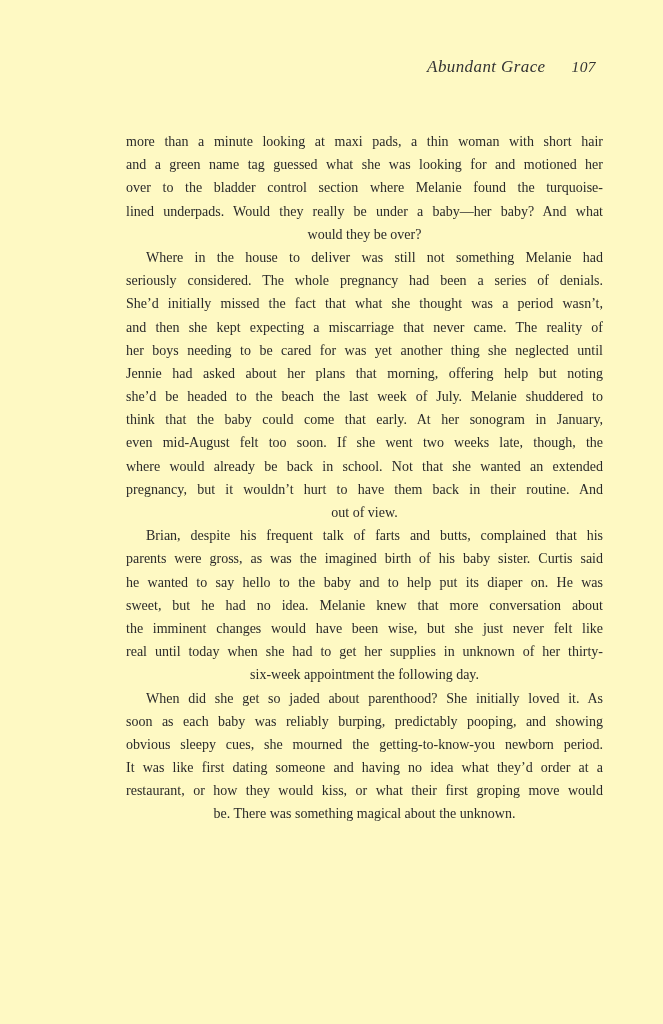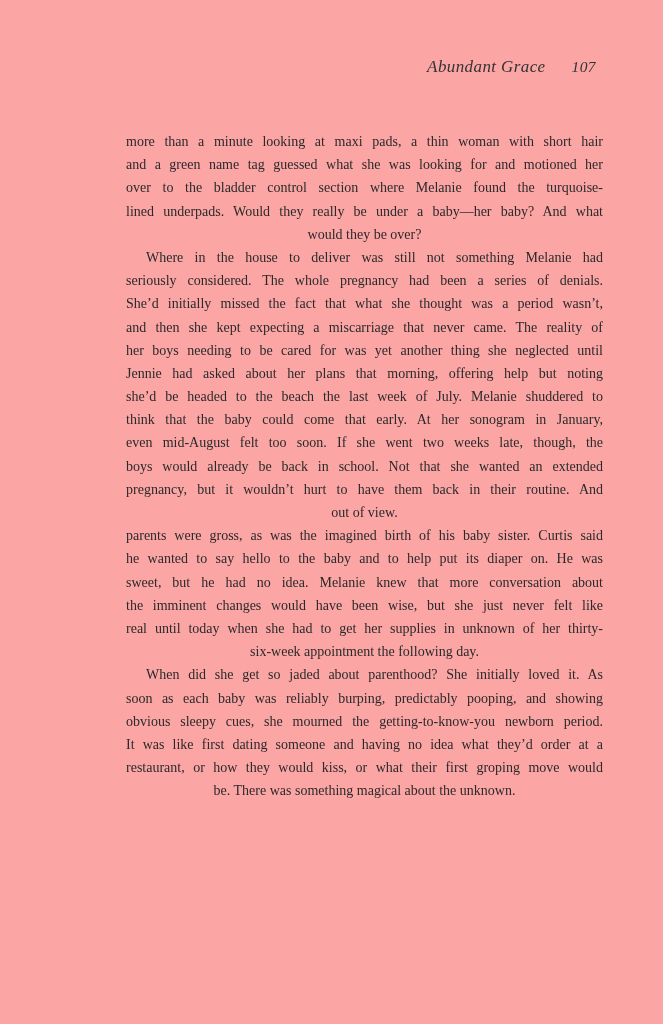--- a/index.html
+++ b/index.html
@@ -3,21 +3,21 @@
 <meta charset="utf-8">
 <style>
   html, body {
     margin: 0;
     padding: 0;
   }
   .page {
     position: relative;
     width: 663px;
     height: 1024px;
-    background: #fca5a5;
+    background: #fef9c3;
     overflow: hidden;
     font-family: "Liberation Serif", "DejaVu Serif", serif;
   }
   .running-head {
     position: absolute;
     top: 57px;
     left: 119px;
     width: 477px;
     text-align: right;
     font-style: italic;
@@ -73,25 +73,26 @@
       <div class="paragraph">
         <div class="line just indent">Where in the house to deliver was still not something Melanie had</div>
         <div class="line just">seriously considered. The whole pregnancy had been a series of denials.</div>
         <div class="line just">She’d initially missed the fact that what she thought was a period wasn’t,</div>
         <div class="line just">and then she kept expecting a miscarriage that never came. The reality of</div>
         <div class="line just">her boys needing to be cared for was yet another thing she neglected until</div>
         <div class="line just">Jennie had asked about her plans that morning, offering help but noting</div>
         <div class="line just">she’d be headed to the beach the last week of July. Melanie shuddered to</div>
         <div class="line just">think that the baby could come that early. At her sonogram in January,</div>
         <div class="line just">even mid-August felt too soon. If she went two weeks late, though, the</div>
-        <div class="line just">boys would already be back in school. Not that she wanted an extended</div>
+        <div class="line just">where would already be back in school. Not that she wanted an extended</div>
         <div class="line just">pregnancy, but it wouldn’t hurt to have them back in their routine. And</div>
         <div class="line last">out of view.</div>
       </div>
       <div class="paragraph">
+        <div class="line just indent">Brian, despite his frequent talk of farts and butts, complained that his</div>
         <div class="line just">parents were gross, as was the imagined birth of his baby sister. Curtis said</div>
         <div class="line just">he wanted to say hello to the baby and to help put its diaper on. He was</div>
         <div class="line just">sweet, but he had no idea. Melanie knew that more conversation about</div>
         <div class="line just">the imminent changes would have been wise, but she just never felt like</div>
         <div class="line just">real until today when she had to get her supplies in unknown of her thirty-</div>
         <div class="line last">six-week appointment the following day.</div>
       </div>
       <div class="paragraph">
         <div class="line just indent">When did she get so jaded about parenthood? She initially loved it. As</div>
         <div class="line just">soon as each baby was reliably burping, predictably pooping, and showing</div>

